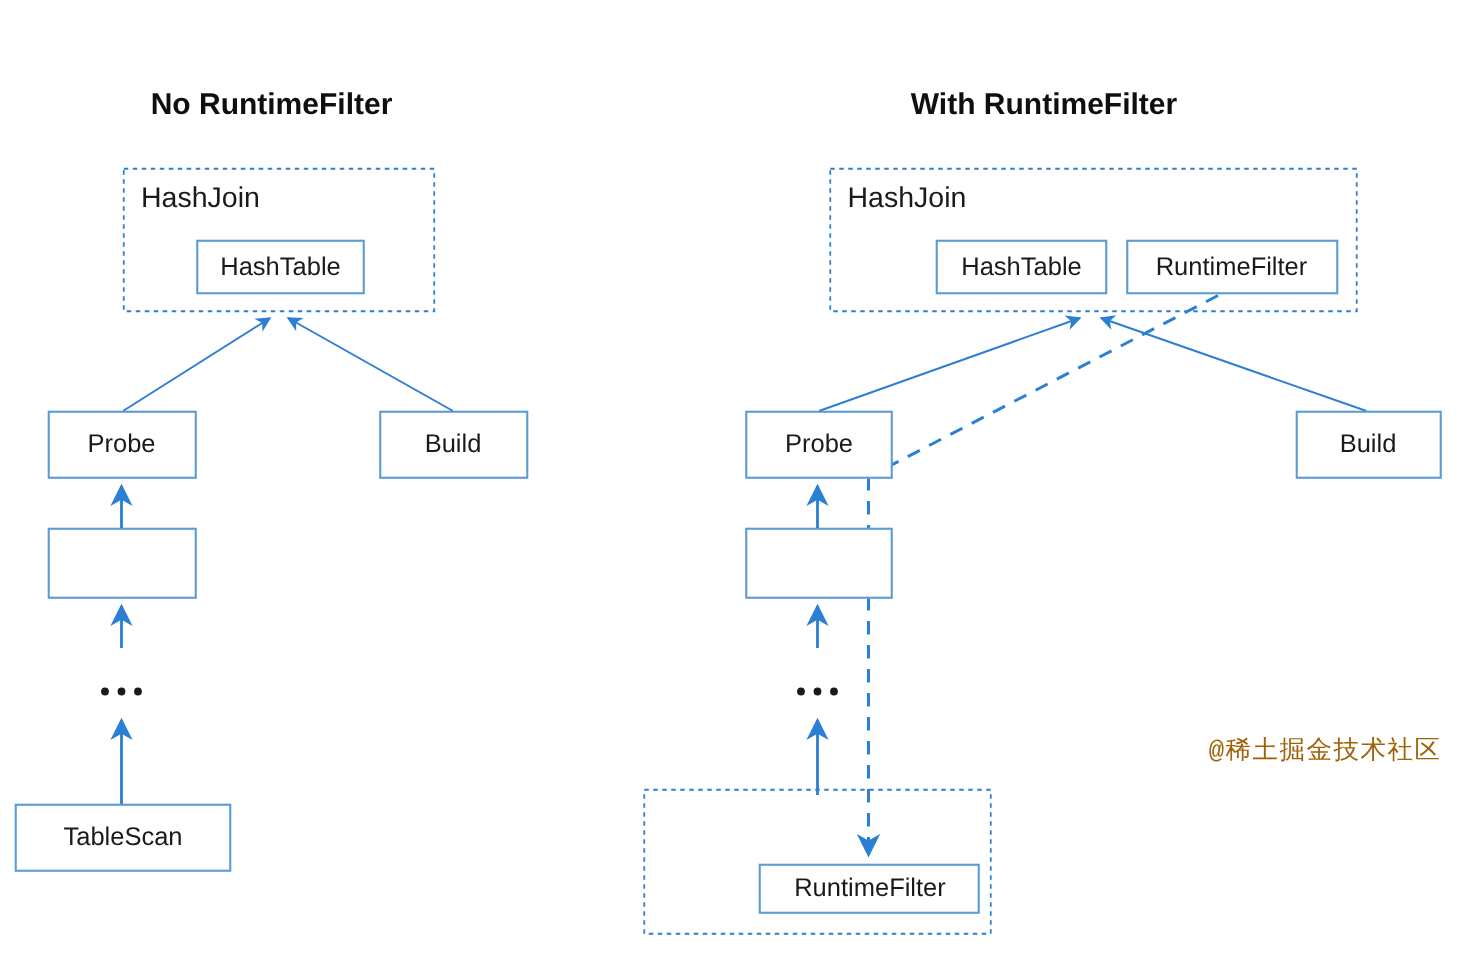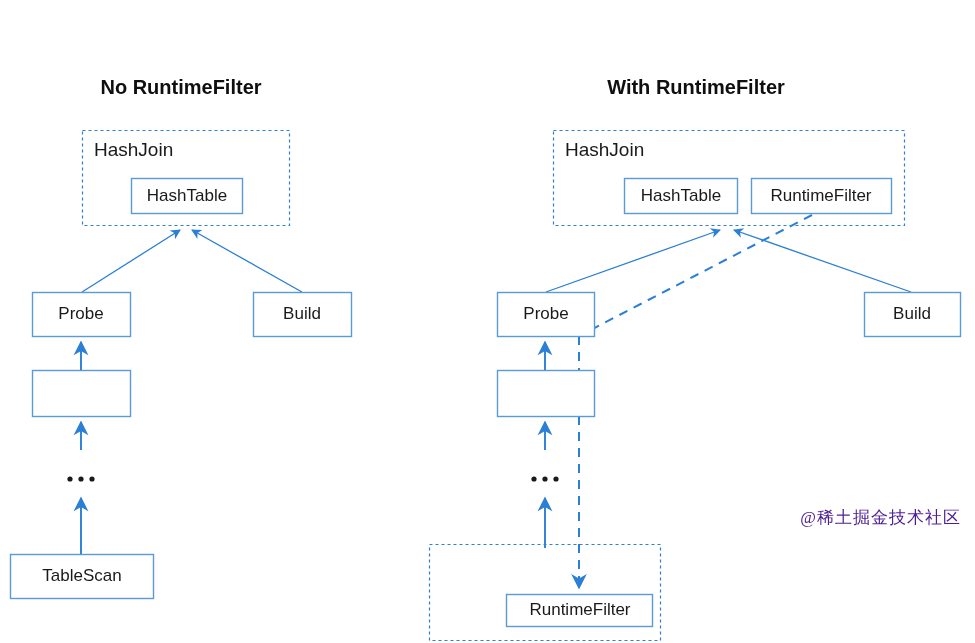--- a/index.html
+++ b/index.html
@@ -13,21 +13,20 @@
     font-family: "Liberation Sans", sans-serif;
     position: relative;
     overflow: hidden;
   }
   #diagram-root {
     position: absolute;
     left: 0;
     top: 0;
     width: 975px;
     height: 519px;
-    margin-top: 18px;
   }
   .panel-title {
     font-size: 20px;
     font-weight: bold;
     fill: #0f0f0f;
     text-anchor: middle;
     font-family: "Liberation Sans", sans-serif;
   }
   .node-label {
     font-size: 17px;
@@ -71,22 +70,22 @@
     stroke-dasharray: 9 7;
   }
   .ellipsis-dot {
     fill: #1a1a1a;
   }
   .watermark {
     position: absolute;
     right: 14px;
     bottom: 8px;
     font-size: 17px;
-    color: #4c1d95;
-    font-family: Liberation Serif, serif;
+    color: #a16207;
+    font-family: Liberation Mono, monospace;
     letter-spacing: 1px;
     user-select: none;
   }
 </style>
 </head>
 <body>
 
 <div id="diagram-root">
   <svg width="975" height="643" viewBox="0 0 975 643" xmlns="http://www.w3.org/2000/svg">
     <defs>

